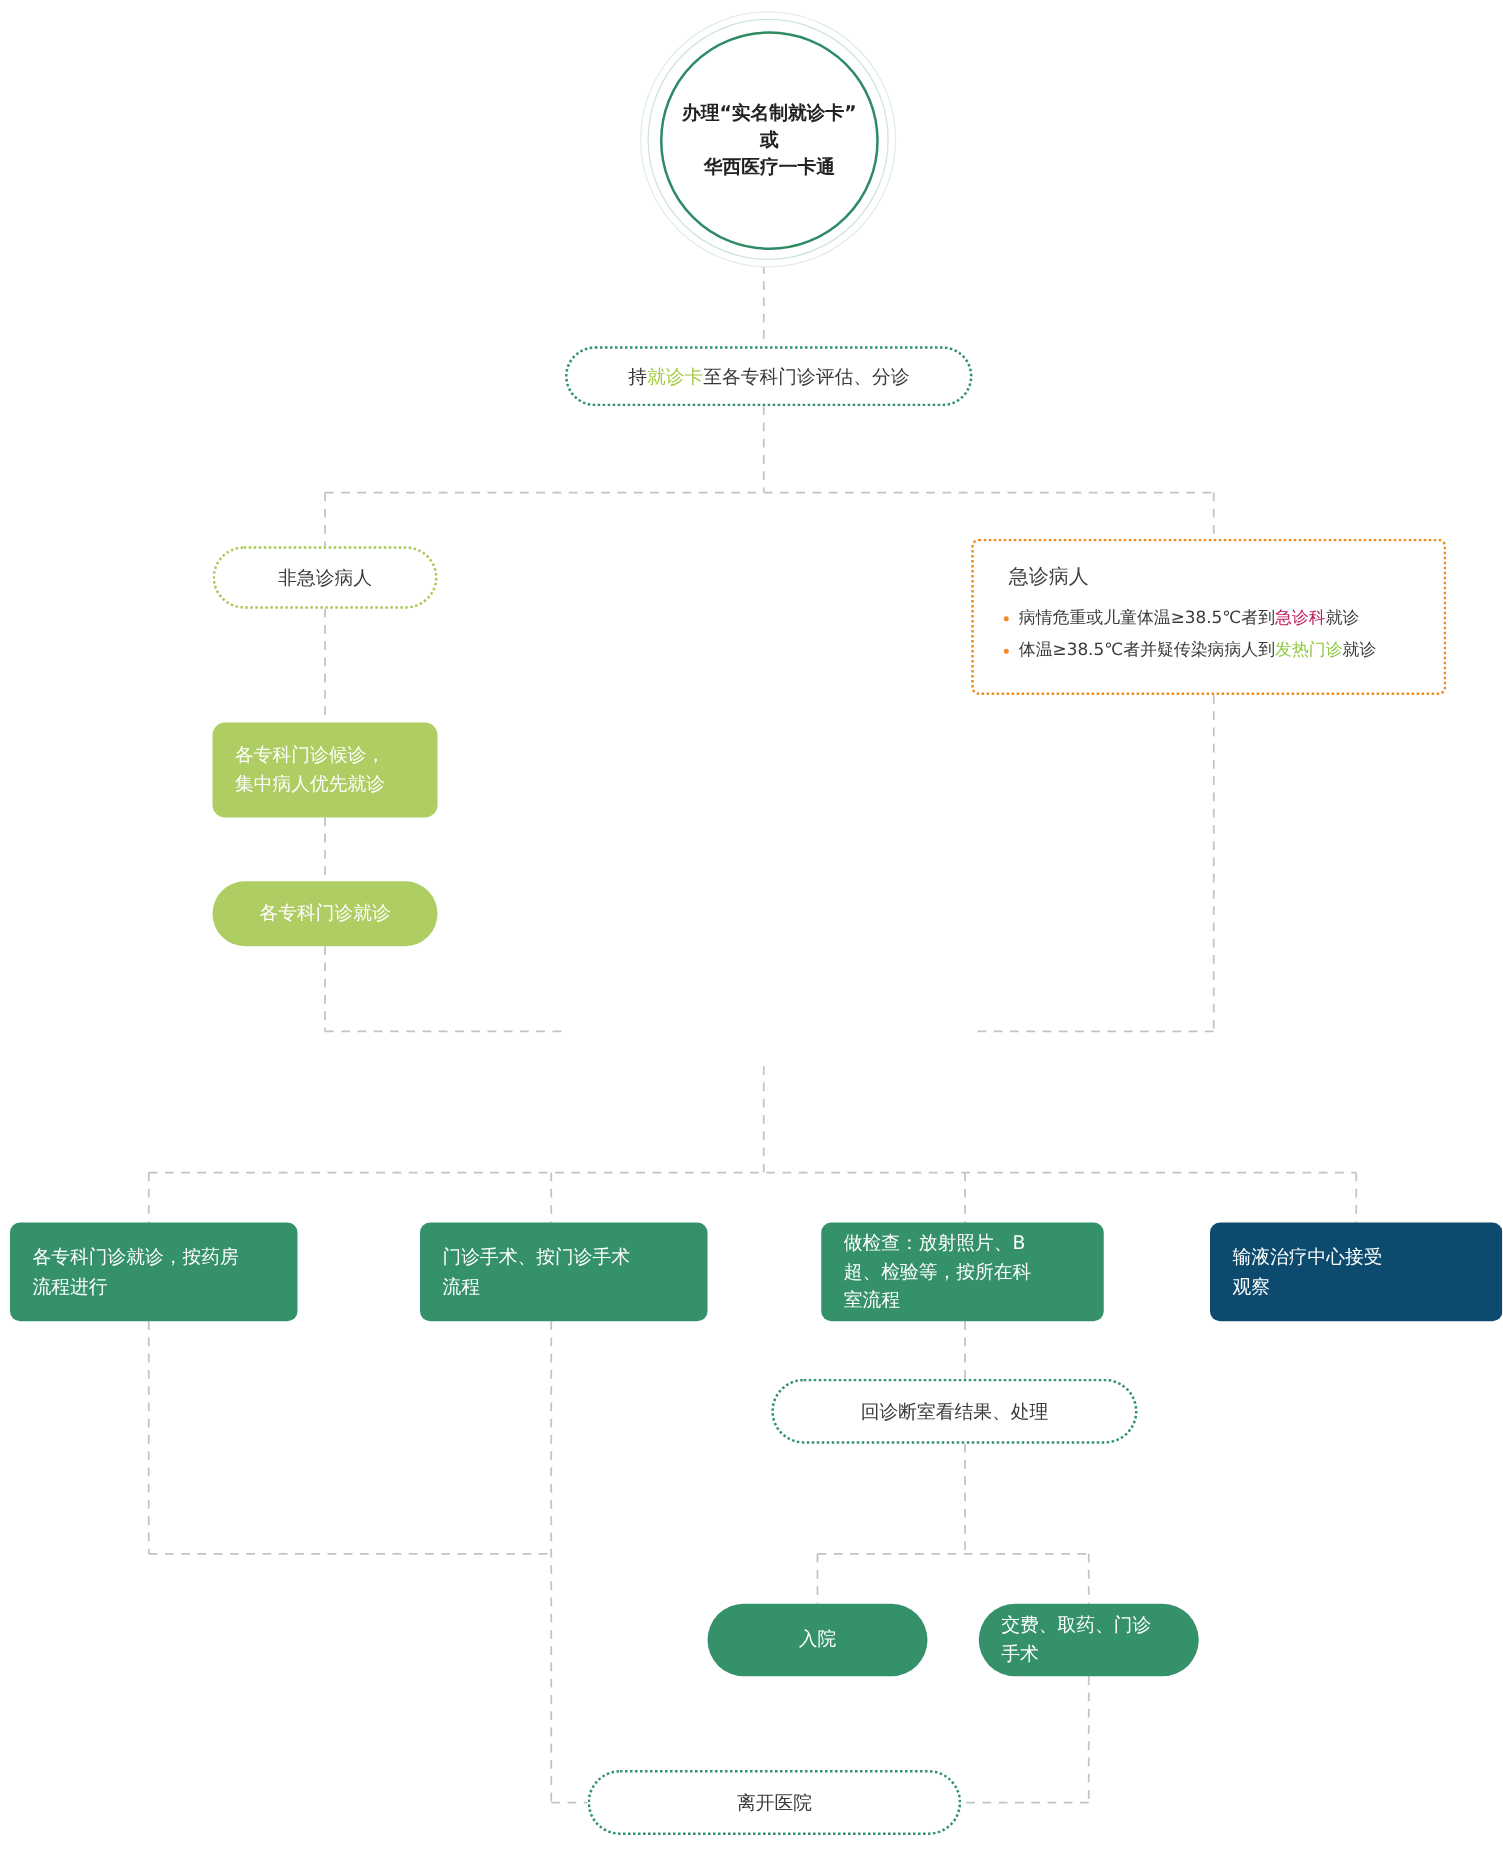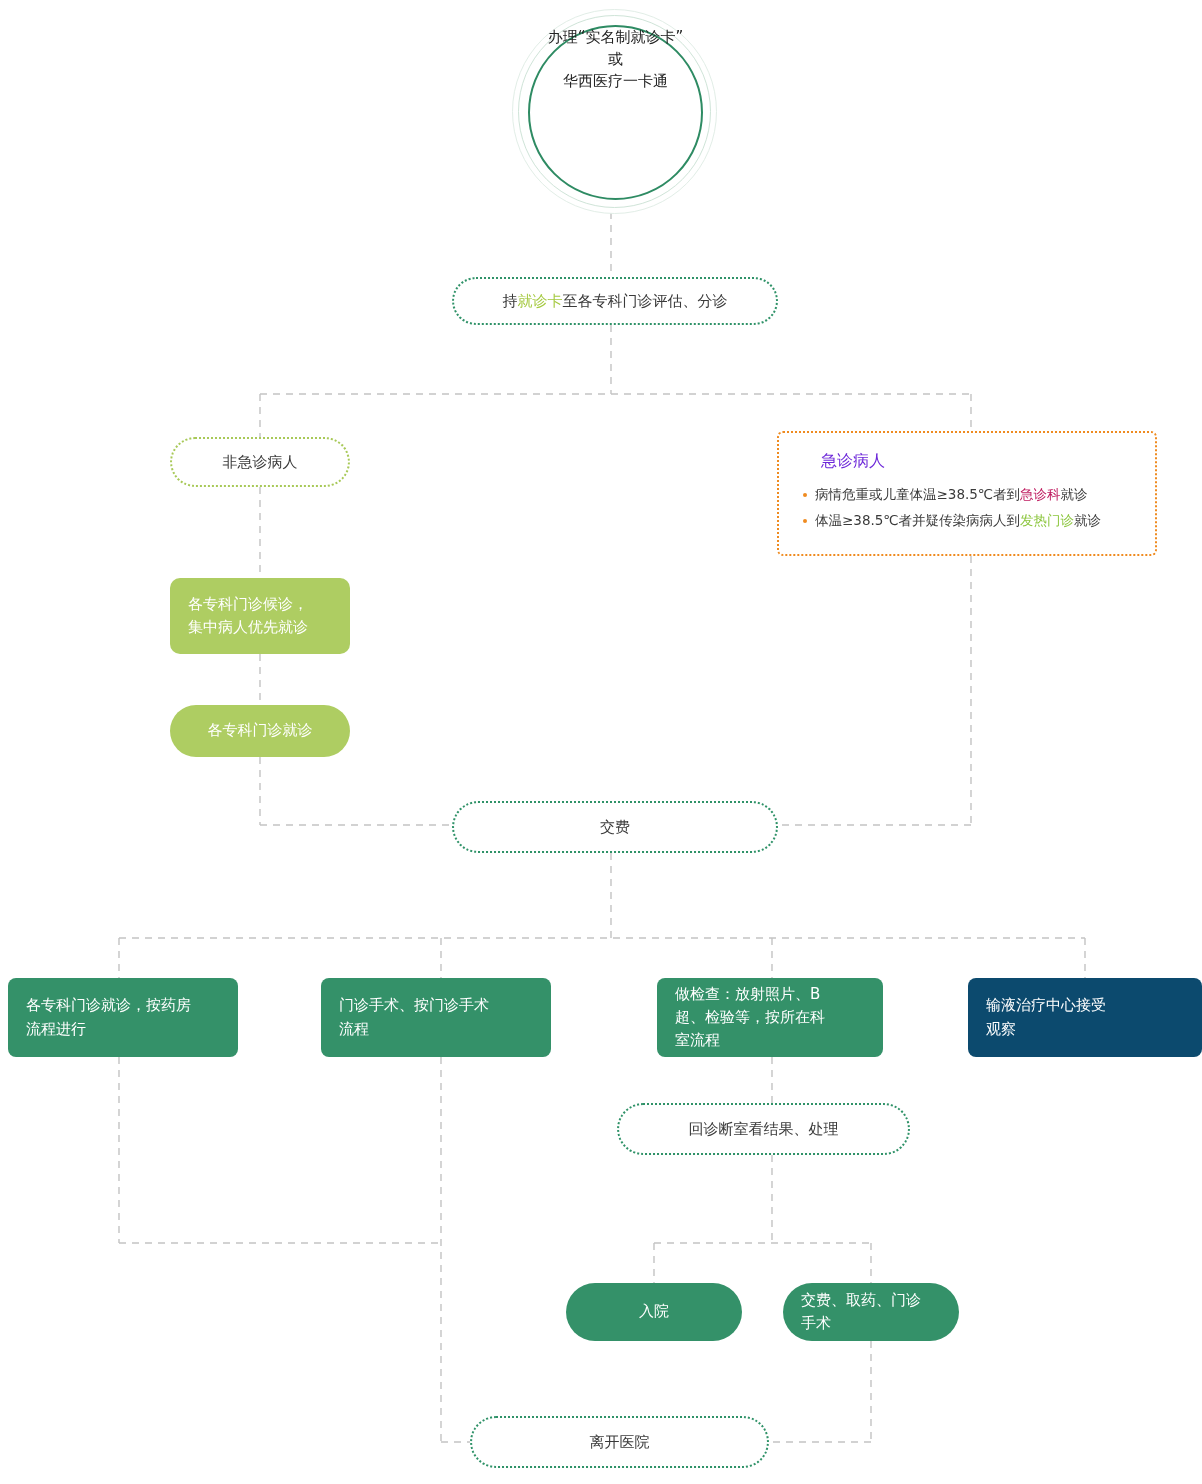--- a/index.html
+++ b/index.html
@@ -30,24 +30,24 @@
     position:absolute;
     border-radius:50%;
     border:1px solid #cfe4d8;
     background:#fff;
   }
   .circle-main{
     position:absolute;
     border-radius:50%;
     border:2px solid #2e8b63;
     background:#ffffff;
-    display:flex;justify-content:center;
+    display:flex;align-items:center;justify-content:center;
     text-align:center;
     color:#222;
-    font-weight:normal;
+    font-weight:bold;
     font-size:15px;
     line-height:1.45;
   }
 
   
   .pill-teal{
     border:2px dotted #2f9268;
     border-radius:26px;
     background:#fff;
     justify-content:center;
@@ -68,21 +68,21 @@
   
   .box-orange{
     border:2px dotted #ef8b20;
     border-radius:6px;
     background:#fff;
     display:block;
     padding:18px 22px 14px 22px;
     box-sizing:border-box;
   }
   .box-orange .head{
-    font-size:16px;color:#6d28d9;margin:0 0 10px 20px;
+    font-size:16px;color:#404040;margin:0 0 10px 6px;
   }
   .box-orange ul{margin:0;padding:0;list-style:none;}
   .box-orange li{
     font-size:13.5px;color:#3a3a3a;line-height:1.9;
     position:relative;padding-left:14px;
   }
   .box-orange li::before{
     content:"";position:absolute;left:2px;top:11px;
     width:4px;height:4px;border-radius:50%;background:#ef8b20;
   }
@@ -189,32 +189,29 @@
     <div class="txt">
       <div>各专科门诊候诊，</div>
       <div>集中病人优先就诊</div>
     </div>
   </div>
 
   <div class="node solid fill-lime-pill" style="left:170px;top:705px;width:180px;height:52px;">
     <div class="txt center-txt">各专科门诊就诊</div>
   </div>
 
-  <div class="node pill-teal" style="left:452px;top:801px;width:326px;height:52px;">
-    <div class="txt center-txt">交费</div>
-  </div>
 
   <div class="node solid fill-green" style="left:8px;top:978px;width:230px;height:79px;">
     <div class="txt">
       <div>各专科门诊就诊，按药房</div>
       <div>流程进行</div>
     </div>
   </div>
 
-  <div class="node solid fill-green" style="left:321px;top:978px;width:230px;height:79px;">
+  <div class="node solid fill-green" style="left:336px;top:978px;width:230px;height:79px;">
     <div class="txt">
       <div>门诊手术、按门诊手术</div>
       <div>流程</div>
     </div>
   </div>
 
   <div class="node solid fill-green" style="left:657px;top:978px;width:226px;height:79px;">
     <div class="txt">
       <div>做检查：放射照片、B</div>
       <div>超、检验等，按所在科</div>

